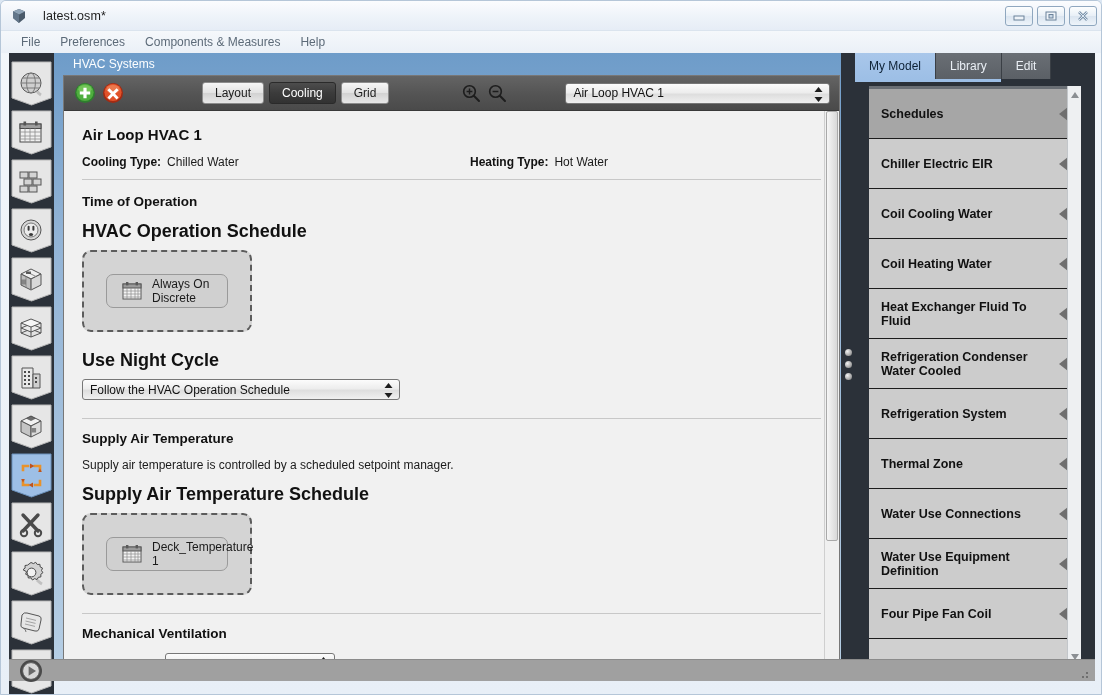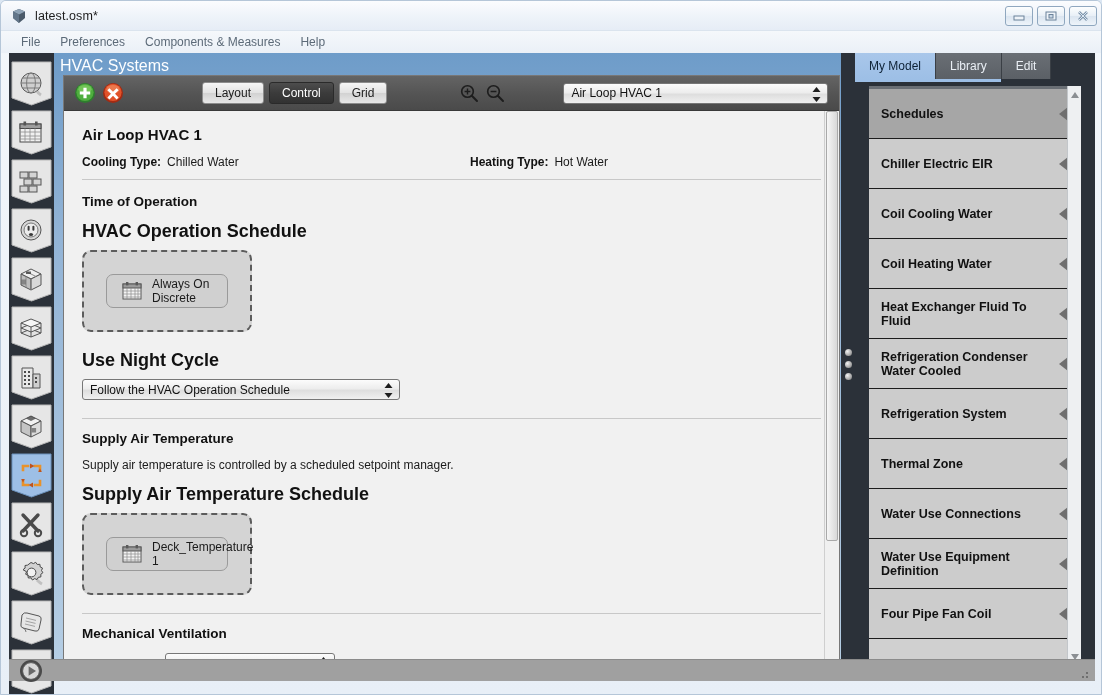--- a/index.html
+++ b/index.html
@@ -23,21 +23,21 @@
     position: absolute; left:0; top:0; width:1102px; height:30px;
     background: linear-gradient(180deg,#fbfcfe 0%,#eef3f9 55%,#e6edf6 100%);
     border-bottom: 1px solid #dbe4ee;
     display:flex; align-items:center;
   }
   .app-icon {
     margin-left:10px; width:16px; height:16px; position:relative;
   }
   .app-icon svg { display:block; }
   .title-text {
-    margin-left:8px; font-size:12.5px; color:#1d1d1d;
+    margin-left:16px; font-size:12.5px; color:#1d1d1d;
     letter-spacing:.1px;
   }
   .winbtns { position:absolute; right:6px; top:5px; display:flex; gap:4px; }
   .winbtn {
     width:28px; height:20px;
     background: linear-gradient(180deg,#fdfefe 0%,#e9f0f7 48%,#dbe5f0 52%,#eef4fa 100%);
     border:1px solid #8fa7bf; border-radius:3px;
     display:flex; align-items:center; justify-content:center;
     cursor:pointer;
   }
@@ -69,21 +69,21 @@
   .rail-btn.sel .chev { filter: none; }
   .rail-ico { position:relative; z-index:2; width:30px; height:30px; }
   .rail-ico svg { display:block; }
 
   
   .workspace {
     position:absolute; left:53px; top:52px; width:795px; height:622px;
     background: linear-gradient(180deg,#6e9cc9 0%,#93b4d6 30%,#b6ceE4 100%);
   }
   .ws-tab {
-    position:absolute; left:6px; top:4px; font-size:16px; color:#fdfeff;
+    position:absolute; left:19px; top:4px; font-size:12px; color:#fdfeff;
   }
   .panel {
     position:absolute; left:9px; top:22px; width:777px; height:589px;
     background:#f1f1f1; border:1px solid #787878;
   }
 
   
   .toolbar {
     height:35px; background: linear-gradient(180deg,#646464 0%,#555555 50%,#4a4a4a 100%);
     display:flex; align-items:center; padding:16px 10px; gap:6px;
@@ -508,21 +508,21 @@
           <svg width="22" height="22" viewBox="0 0 22 22">
             <circle cx="11" cy="11" r="10" fill="#a32b13"></circle>
             <circle cx="11" cy="10.3" r="8.6" fill="#e2522a"></circle>
             <ellipse cx="11" cy="7.2" rx="6.6" ry="4.2" fill="#f08a5e" opacity=".7"></ellipse>
             <path d="M7.4 6.2 11 9.8l3.6-3.6 2 2-3.6 3.6 3.6 3.6-2 2L11 13.8l-3.6 3.6-2-2 3.6-3.6-3.6-3.6z" fill="#ffffff"></path>
           </svg>
         </span>
 
         <div class="seg-group">
           <div class="segbtn">Layout</div>
-          <div class="segbtn active">Control</div>
+          <div class="segbtn active">Cooling</div>
           <div class="segbtn">Grid</div>
         </div>
 
         <div class="zoomgrp">
           <span class="zoomico">
             <svg width="20" height="20" viewBox="0 0 20 20">
               <circle cx="8.5" cy="8.5" r="5.8" fill="none" stroke="#1d1d1d" stroke-width="1.6"></circle>
               <path d="M12.8 12.8 L18 18" stroke="#1d1d1d" stroke-width="2" stroke-linecap="round"></path>
               <path d="M8.5 5.6v5.8M5.6 8.5h5.8" stroke="#1d1d1d" stroke-width="1.4"></path>
             </svg>

